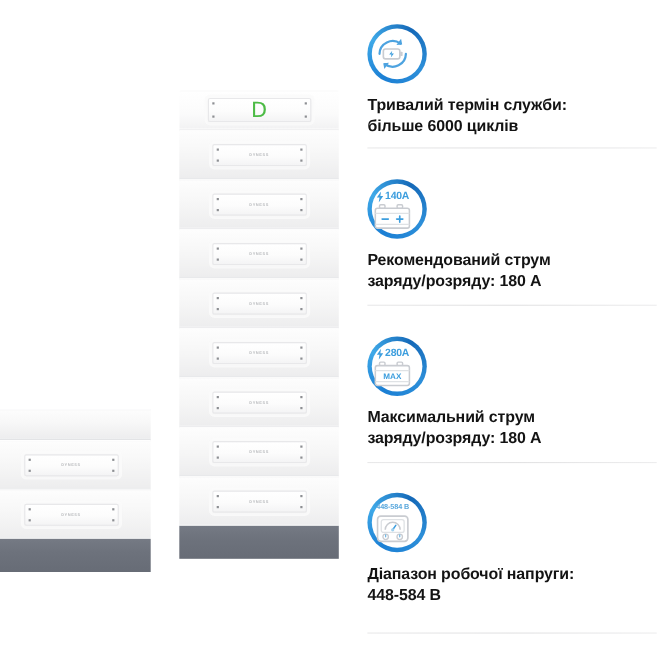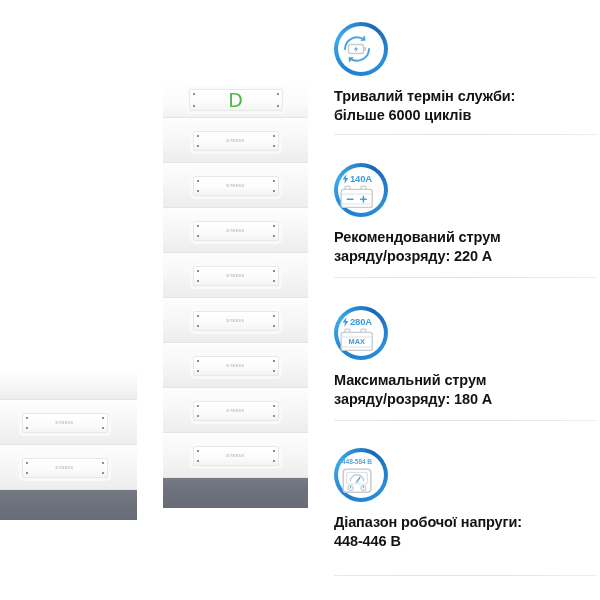--- a/index.html
+++ b/index.html
@@ -270,21 +270,21 @@
             <rect x="1.2" y="4.4" width="31" height="18" rx="2" stroke="#c9ccd1" stroke-width="1.4" fill="#fff"></rect>
             <line x1="1.2" y1="9" x2="32.2" y2="9" stroke="#dfe2e5" stroke-width="1.1"></line>
             <line x1="1.2" y1="19" x2="32.2" y2="19" stroke="#dfe2e5" stroke-width="1.1"></line>
             <line x1="7.4" y1="14.2" x2="13" y2="14.2" stroke="#3d9ede" stroke-width="1.5" stroke-linecap="round"></line>
             <line x1="20.6" y1="14.2" x2="26.2" y2="14.2" stroke="#3d9ede" stroke-width="1.5" stroke-linecap="round"></line>
             <line x1="23.4" y1="11.4" x2="23.4" y2="17" stroke="#3d9ede" stroke-width="1.5" stroke-linecap="round"></line>
           </svg>
         </div>
       </div>
       <div class="feature-text">Рекомендований струм
-заряду/розряду: 220 А</div>
+заряду/розряду: 180 А</div>
     </div>
     <div class="divider" style="top:277px;"></div>
 
     <div class="feature" style="top:306px;">
       <div class="feature-icon">
         <div class="icon-inner" style="flex-direction:column; gap:1px; padding-top:2px;">
           <div class="ic-amp">
             <svg width="7" height="10" viewBox="0 0 7 10" style="margin-right:1px;">
               <path d="M4.4 0 L0.6 5.6 L3 5.6 L2.3 10 L6.4 4.1 L3.8 4.1 Z" fill="#3d9ede"></path>
             </svg>
@@ -316,18 +316,18 @@
             <line x1="15" y1="13.6" x2="17.8" y2="9.6" stroke="#3d9ede" stroke-width="1.4" stroke-linecap="round"></line>
             <circle cx="15" cy="13.7" r="1.5" fill="#9fd0ee"></circle>
             <circle cx="8.6" cy="20" r="2.5" stroke="#c9ccd1" stroke-width="1.2" fill="#fff"></circle>
             <circle cx="21.4" cy="20" r="2.5" stroke="#c9ccd1" stroke-width="1.2" fill="#fff"></circle>
             <line x1="8.6" y1="18.3" x2="8.6" y2="20" stroke="#6bb5e5" stroke-width="1.1" stroke-linecap="round"></line>
             <line x1="21.4" y1="18.3" x2="21.4" y2="20" stroke="#6bb5e5" stroke-width="1.1" stroke-linecap="round"></line>
           </svg>
         </div>
       </div>
       <div class="feature-text">Діапазон робочої напруги:
-448-446 В</div>
+448-584 В</div>
     </div>
     <div class="divider" style="top:575px;"></div>
 
   </div>
 </div>
 
 </body></html>

